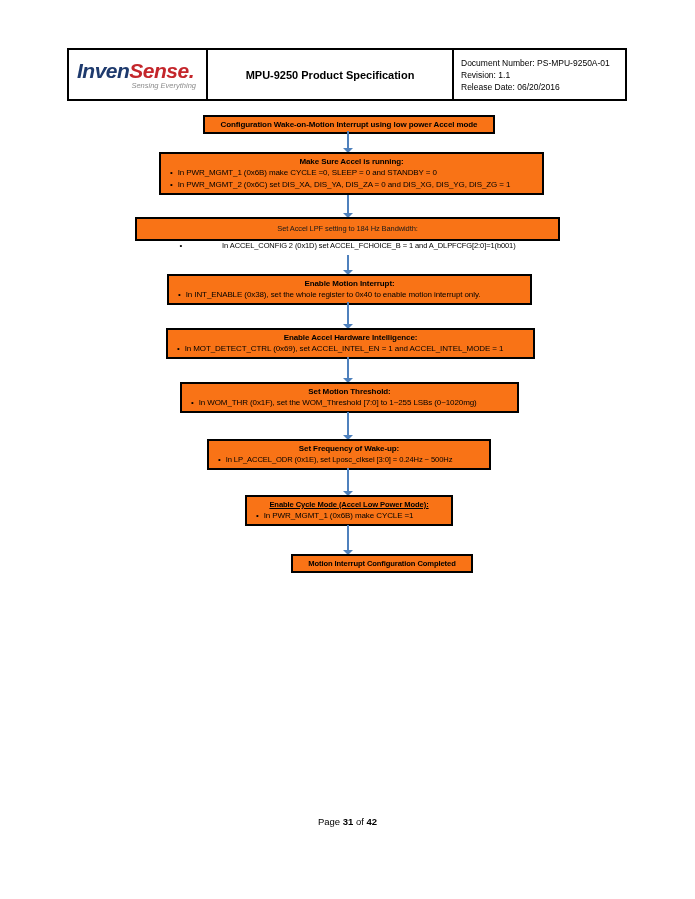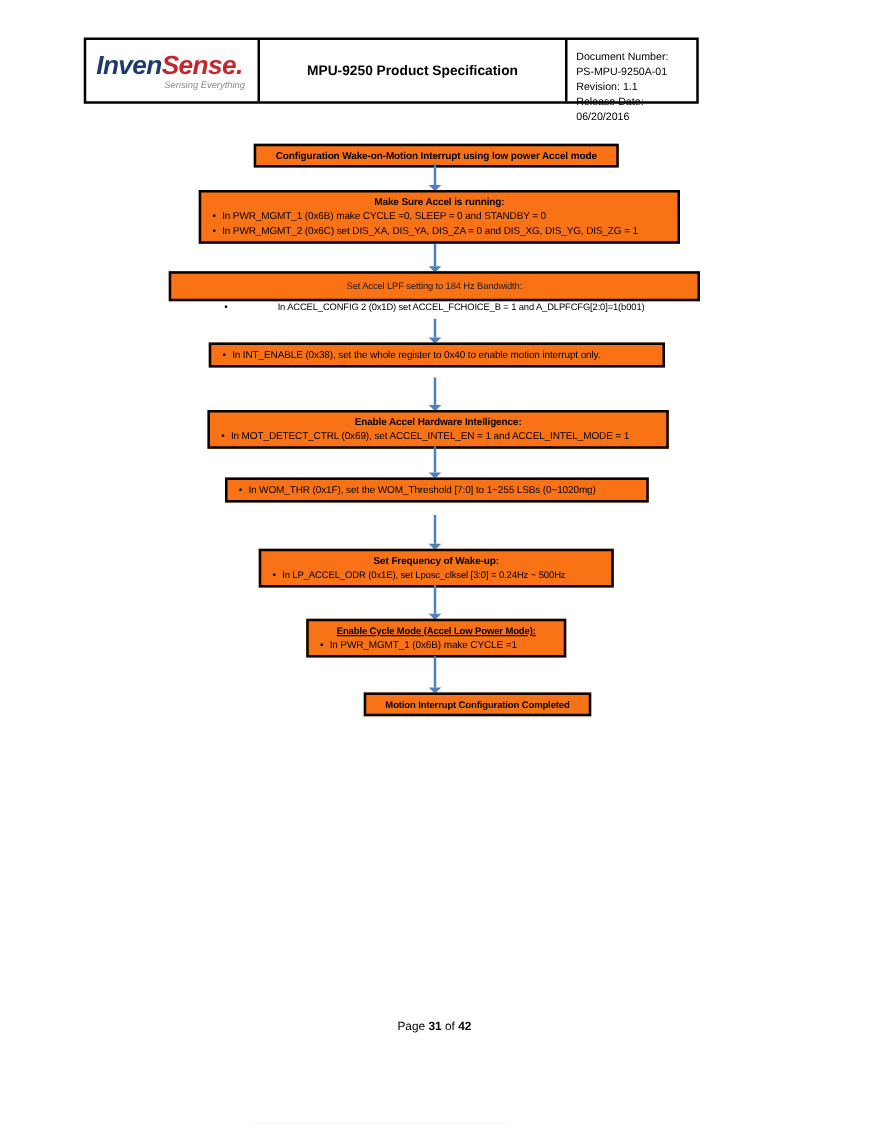--- a/index.html
+++ b/index.html
@@ -11,22 +11,22 @@
     background: #ffffff;
     font-family: "Liberation Sans", sans-serif;
     color: #000;
     margin: 0 auto;
     overflow: hidden;
   }
 
   
   .header {
     position: absolute;
-    left: 67px; top: 30px;
-    width: 492px; height: 53px;
+    left: 67px; top: 48px;
+    width: 560px; height: 53px;
     border: 2px solid #000;
     display: flex;
     background: #fff;
   }
   .hcell { height: 100%; }
   .hcell-logo {
     width: 139px;
     border-right: 2px solid #000;
     display: flex; flex-direction: column;
     justify-content: center;
@@ -177,35 +177,37 @@
 
     <div class="fbox light" style="left:135px; top:217px; width:425px; height:24px;">
       <div class="fbox-title">Set Accel LPF setting to 184 Hz Bandwidth:</div>
       <div class="bullets">
         <div class="bullet-row">In ACCEL_CONFIG 2 (0x1D) set ACCEL_FCHOICE_B = 1 and A_DLPFCFG[2:0]=1(b001)</div>
       </div>
     </div>
     <div class="arrow" style="left:347px; top:255px; height:15px;"></div>
 
     <div class="fbox" style="left:167px; top:274px; width:365px;">
+      <div class="fbox-title">Enable Motion Interrupt:</div>
       <div class="bullets">
         <div class="bullet-row">In INT_ENABLE (0x38), set the whole register to 0x40 to enable motion interrupt only.</div>
       </div>
     </div>
     <div class="arrow" style="left:347px; top:302px; height:22px;"></div>
 
     <div class="fbox" style="left:166px; top:328px; width:369px;">
       <div class="fbox-title">Enable Accel Hardware Intelligence:</div>
       <div class="bullets">
         <div class="bullet-row">In MOT_DETECT_CTRL (0x69), set ACCEL_INTEL_EN = 1 and ACCEL_INTEL_MODE = 1</div>
       </div>
     </div>
     <div class="arrow" style="left:347px; top:357px; height:21px;"></div>
 
     <div class="fbox" style="left:180px; top:382px; width:339px;">
+      <div class="fbox-title">Set Motion Threshold:</div>
       <div class="bullets">
         <div class="bullet-row">In WOM_THR (0x1F), set the WOM_Threshold [7:0] to 1~255 LSBs (0~1020mg)</div>
       </div>
     </div>
     <div class="arrow" style="left:347px; top:412px; height:23px;"></div>
 
     <div class="fbox" style="left:207px; top:439px; width:284px;">
       <div class="fbox-title">Set Frequency of Wake-up:</div>
       <div class="bullets">
         <div class="bullet-row" style="font-size:7.6px;">In LP_ACCEL_ODR (0x1E), set Lposc_clksel [3:0] = 0.24Hz ~ 500Hz</div>

